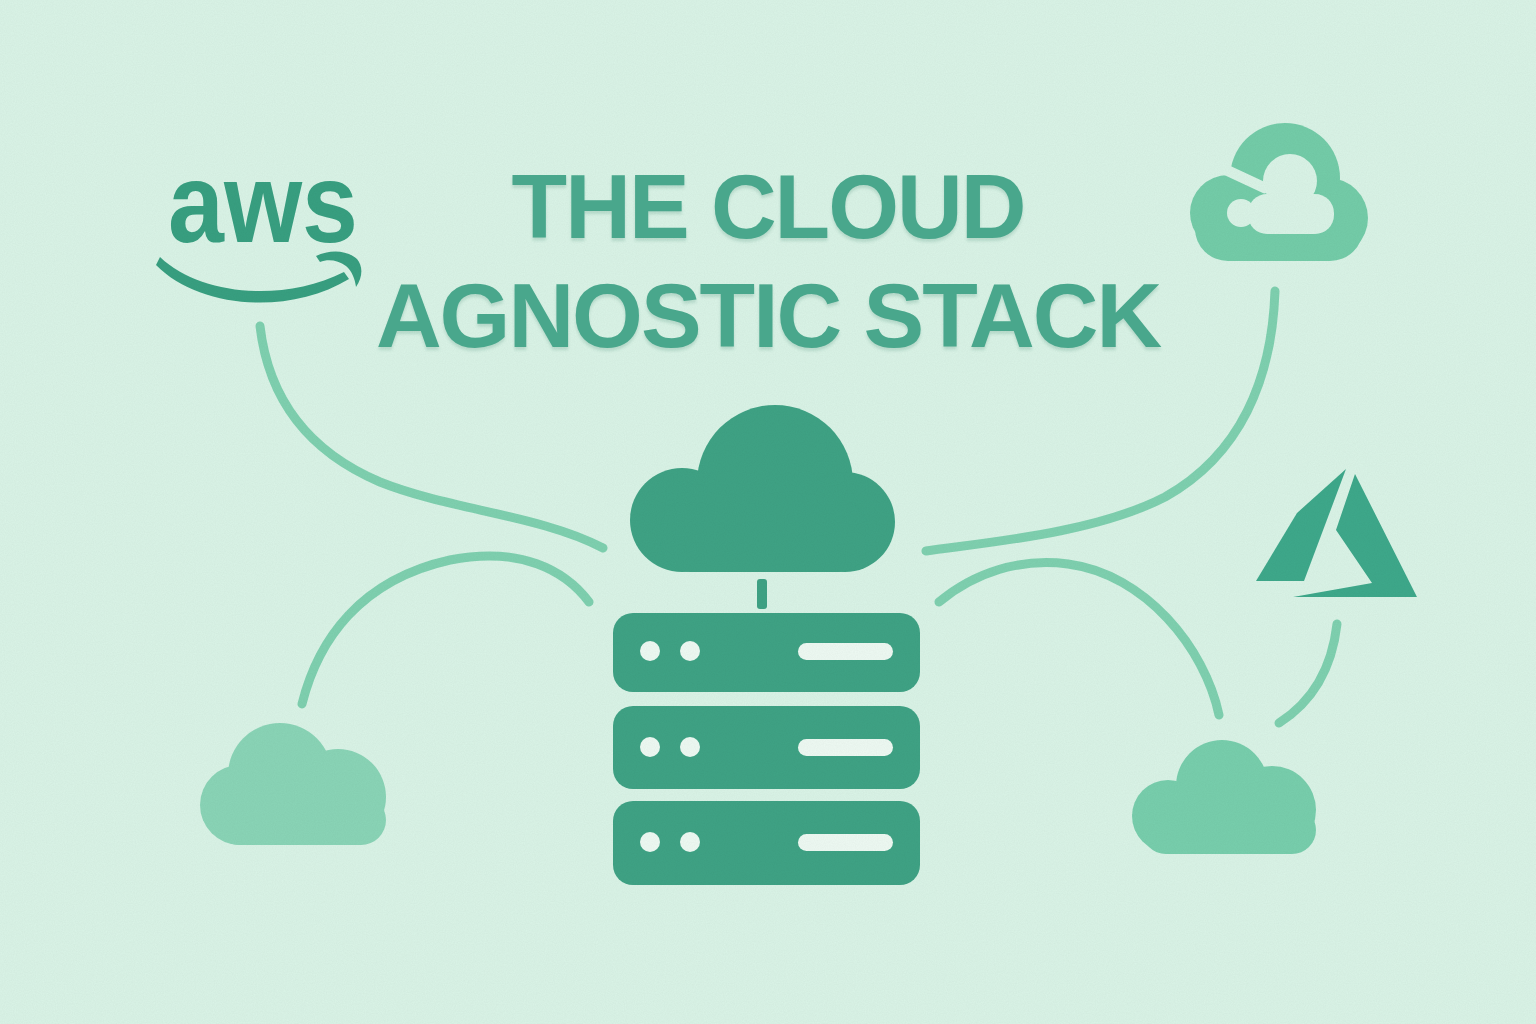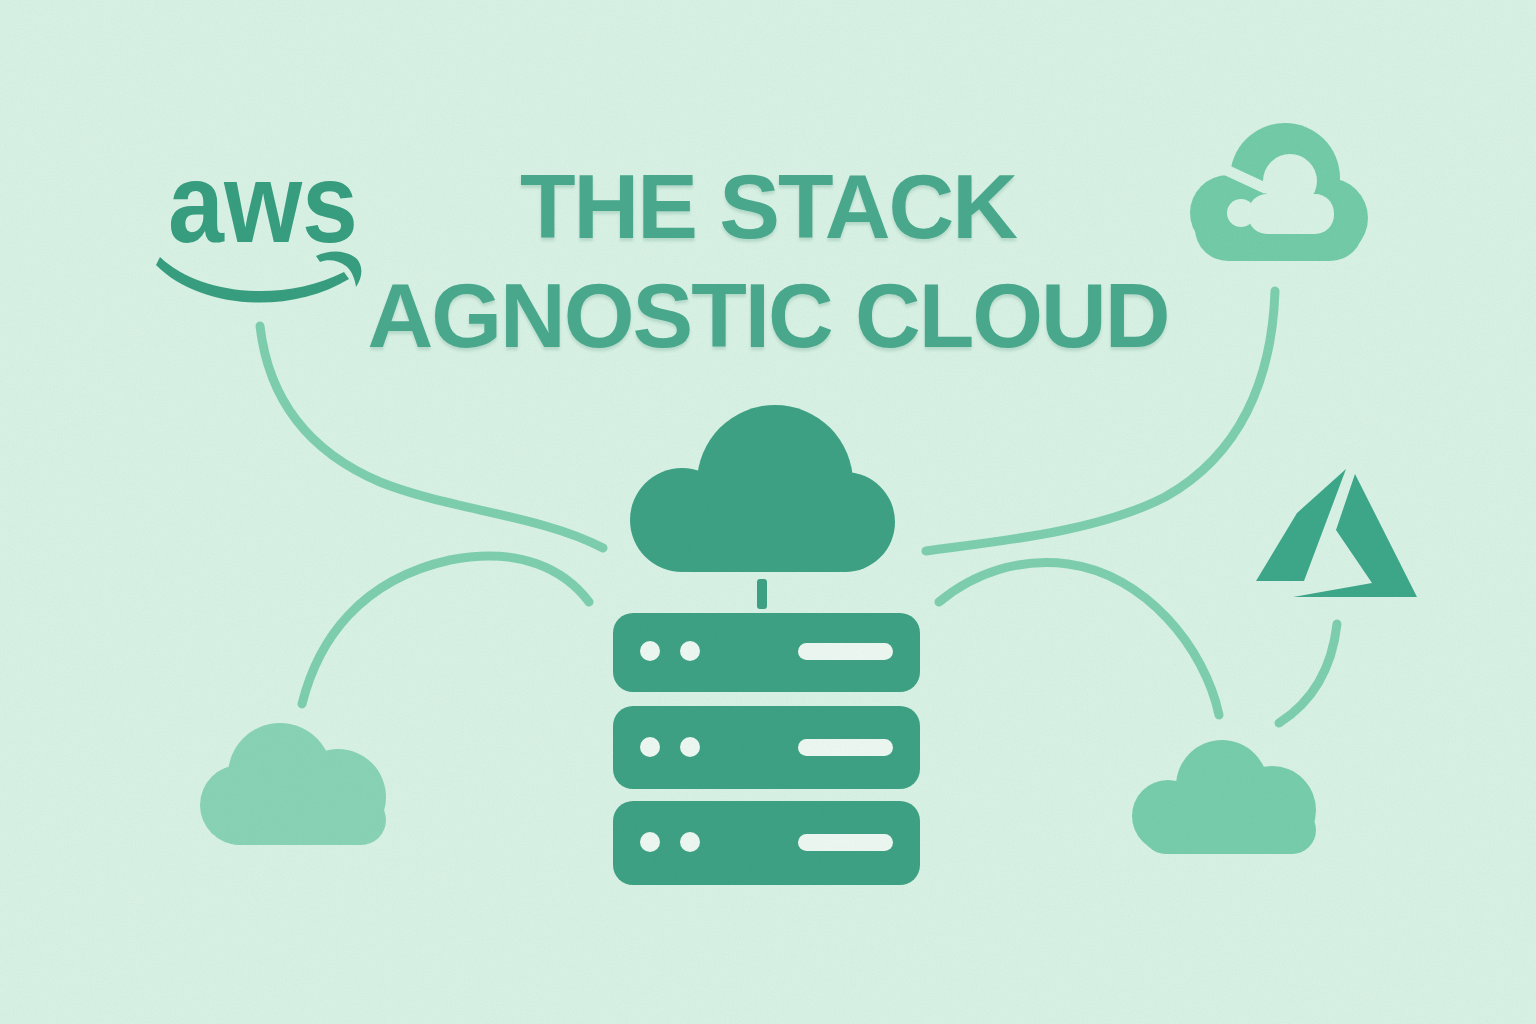--- a/index.html
+++ b/index.html
@@ -118,17 +118,17 @@
     </g>
 
     <filter id="grain">
       <feTurbulence type="fractalNoise" baseFrequency="0.9" numOctaves="2" stitchTiles="stitch"></feTurbulence>
       <feColorMatrix type="matrix" values="0 0 0 0 0  0 0 0 0 0  0 0 0 0 0  0 0 0 0.04 0"></feColorMatrix>
     </filter>
     <rect x="0" y="0" width="1536" height="1024" filter="url(#grain)"></rect>
   </svg>
 
   <div class="title-block">
-    <div>THE STACK</div>
-    <div>AGNOSTIC CLOUD</div>
+    <div>THE CLOUD</div>
+    <div>AGNOSTIC STACK</div>
   </div>
 
 </div>
 
 </body></html>

